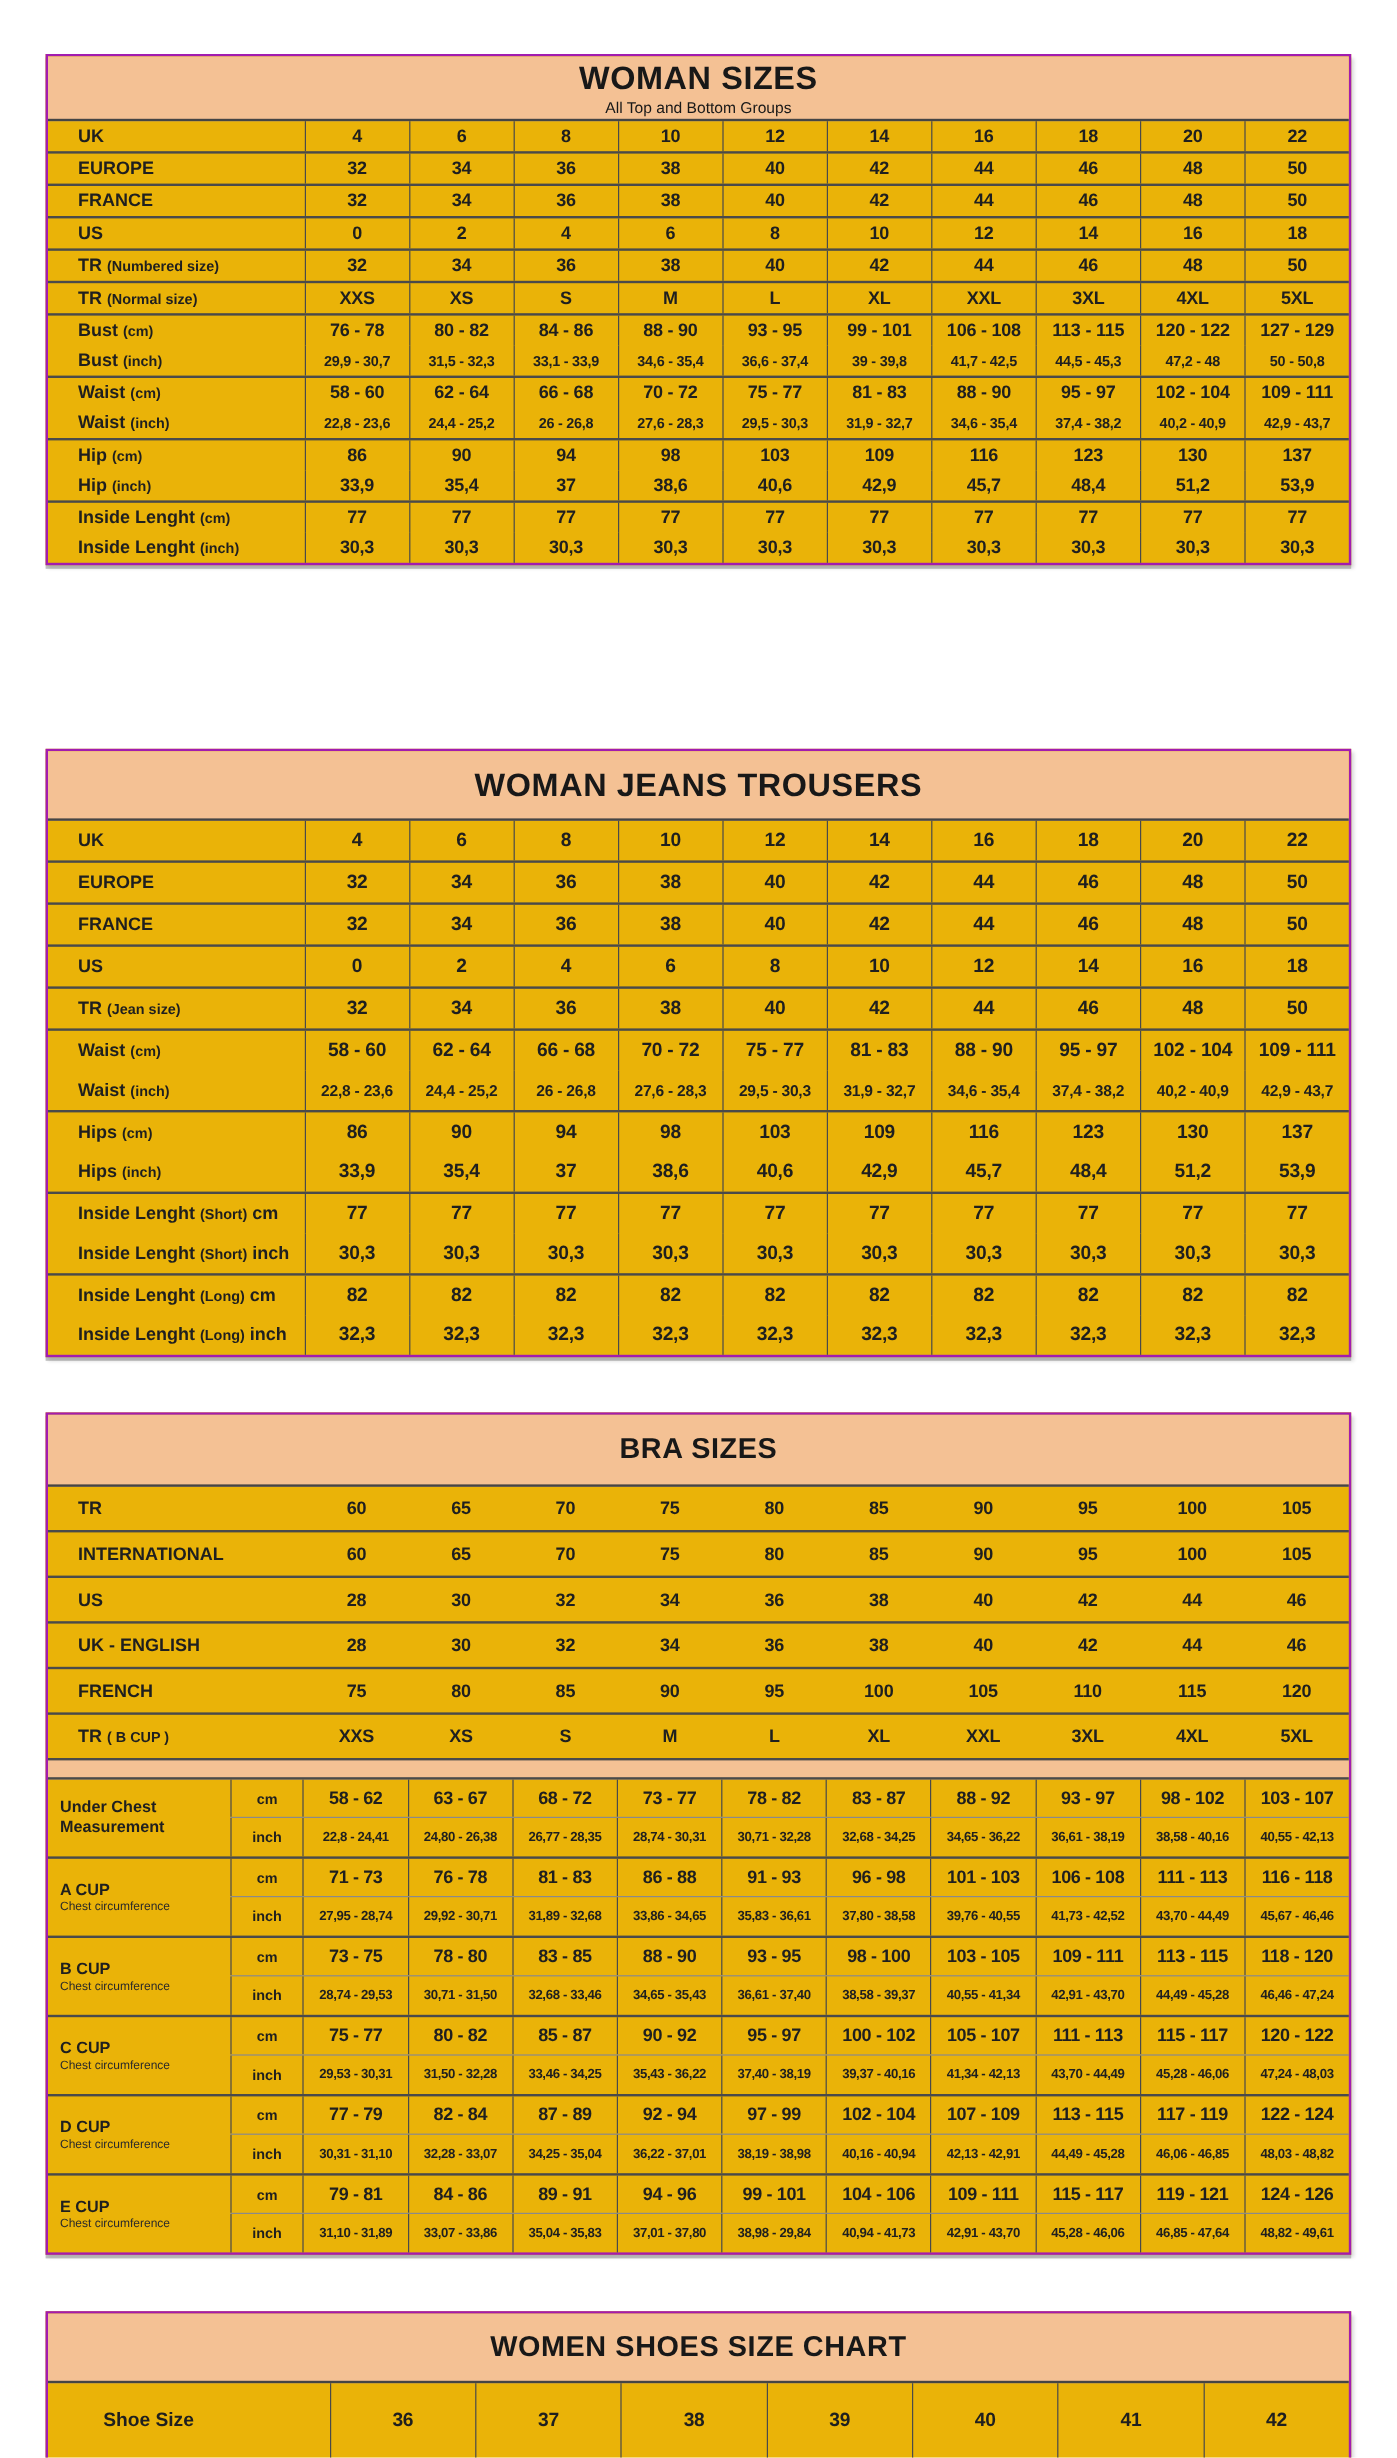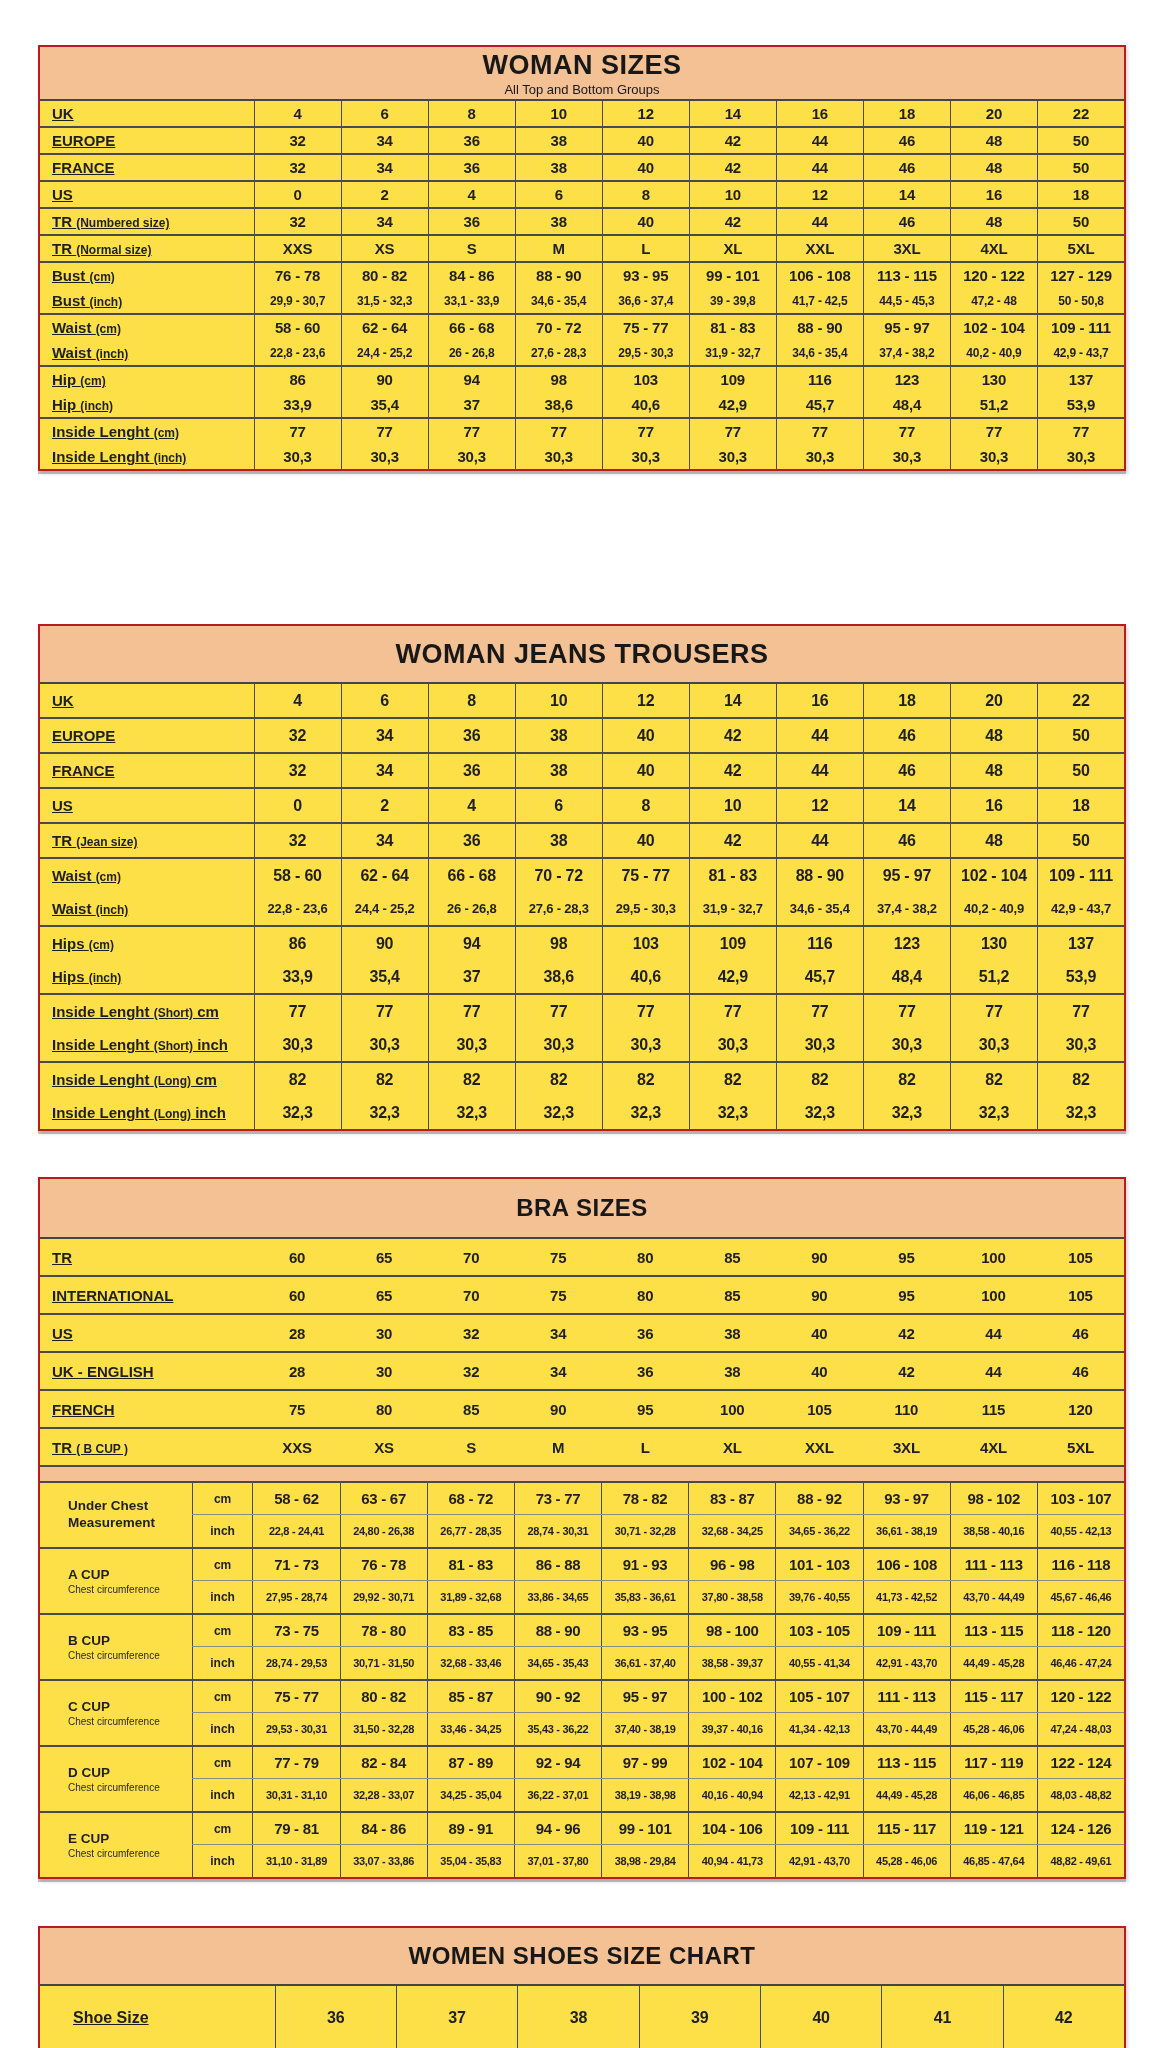--- a/index.html
+++ b/index.html
@@ -4,23 +4,23 @@
 <style>
   html,body{margin:0;padding:0;background:#ffffff;}
   body{
     width:1164px;height:2048px;
     font-family:"Liberation Sans",sans-serif;
     color:#1f1f1f;
     -webkit-font-smoothing:antialiased;
   }
   .page{padding:0 38px;}
   .tbl{
-    border:2px solid #b91c1c;
+    border:2px solid #a21caf;
     box-shadow:0 3px 0 rgba(120,120,120,.45), 2px 3px 3px rgba(0,0,0,.15);
-    background:#fde047;
+    background:#eab308;
   }
   .tbl-head{
     background:var(--peach,#f4c194);
     border-bottom:2px solid #454545;
     display:flex;flex-direction:column;align-items:center;justify-content:center;
     text-align:center;
   }
   .tbl--sizes{margin-top:45px;}
   .tbl--sizes .tbl-head{height:52px;}
   .tbl--jeans{margin-top:153px;}
@@ -29,22 +29,22 @@
   .tbl--bra .tbl-head{height:58px;}
   .tbl--shoes{margin-top:47px;}
   .tbl--shoes .tbl-head{height:56px;}
   .tbl-title{font-weight:700;font-size:27px;letter-spacing:.5px;color:#181818;}
   .tbl--bra .tbl-title,.tbl--shoes .tbl-title{font-size:24px;}
   .tbl-subtitle{font-weight:400;font-size:13px;margin-top:1px;color:#181818;}
 
   .trow{display:flex;align-items:center;}
   .trow.gstart{border-top:2px solid #4a4a4a;}
   .lbl{
-    width:19.7%;box-sizing:border-box;padding-left:12px;
-    font-weight:700;font-size:15px;white-space:nowrap;text-decoration:underline;
+    width:19.7%;box-sizing:border-box;padding-left:25px;
+    font-weight:700;font-size:15px;white-space:nowrap;
   }
   .paren{font-size:12px;font-weight:700;}
   .val{
     flex:1;text-align:center;font-weight:700;font-size:15px;
     align-self:stretch;display:flex;align-items:center;justify-content:center;
     letter-spacing:-0.2px;
   }
   .sep .val{border-left:1px solid #4a4a4a;}
   .trow.small .val{font-size:12px;}
   .tbl--sizes .trow{height:25px;}
@@ -55,21 +55,21 @@
   .tbl--shoes .trow{height:40px;}
   .tbl--shoes .trow.tall{height:64px;}
   .tbl--shoes .lbl{font-size:16px;margin-left:21px;}
   .tbl--shoes .val{font-size:16px;}
 
   .band{height:14px;background:var(--peach,#f4c194);border-top:2px solid #4a4a4a;border-bottom:2px solid #4a4a4a;}
 
   .ggrp{display:flex;}
   .ggrp.gstart{border-top:2px solid #4a4a4a;}
   .glbl{
-    width:14%;box-sizing:border-box;padding-left:28px;
+    width:14%;box-sizing:border-box;padding-left:10px;
     display:flex;flex-direction:column;justify-content:center;
   }
   .glbl .main{font-weight:700;font-size:13.5px;line-height:1.25;white-space:pre-line;}
   .glbl .sub{font-size:10px;color:#2a2a2a;margin-top:1px;}
   .gright{flex:1;display:flex;flex-direction:column;}
   .grow{display:flex;align-items:stretch;height:31px;}
   .grow + .grow{border-top:1px solid #8a8a8a;height:32px;}
   .gunit{
     width:6.4%;border-left:1px solid #4a4a4a;
     display:flex;align-items:center;justify-content:center;

